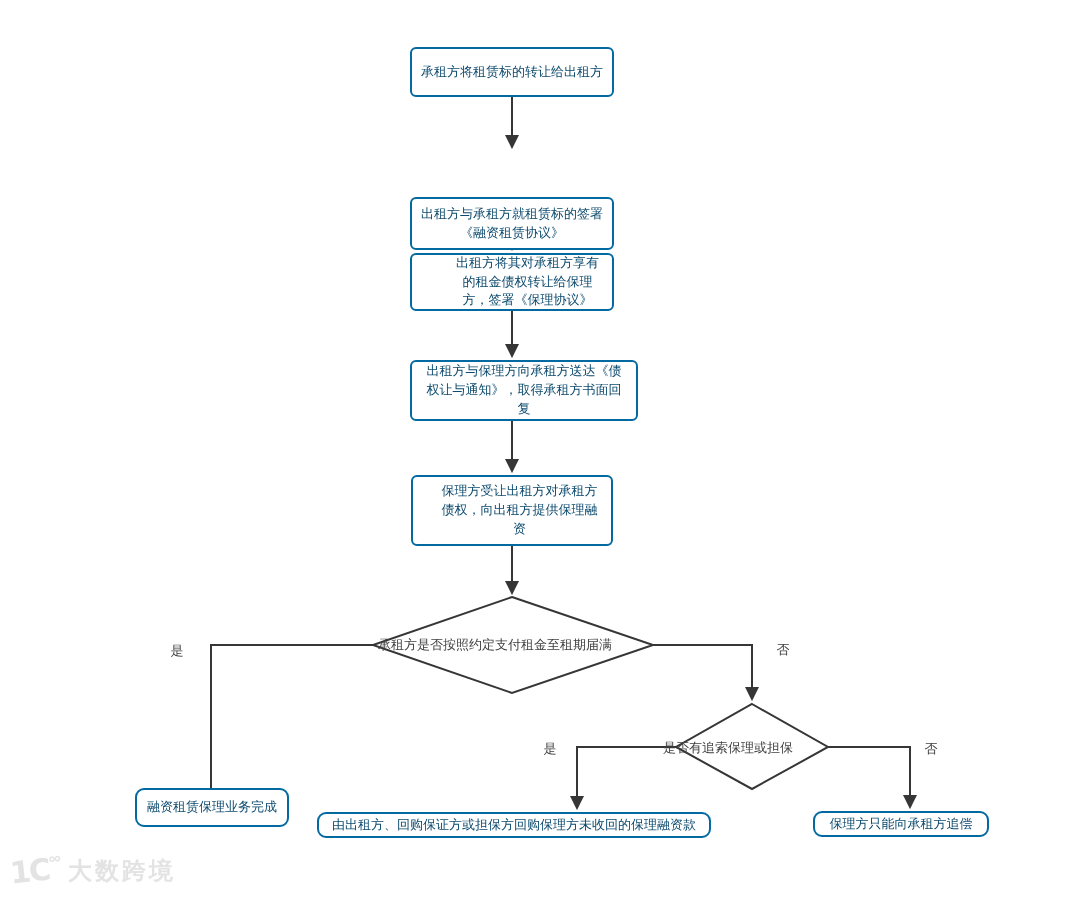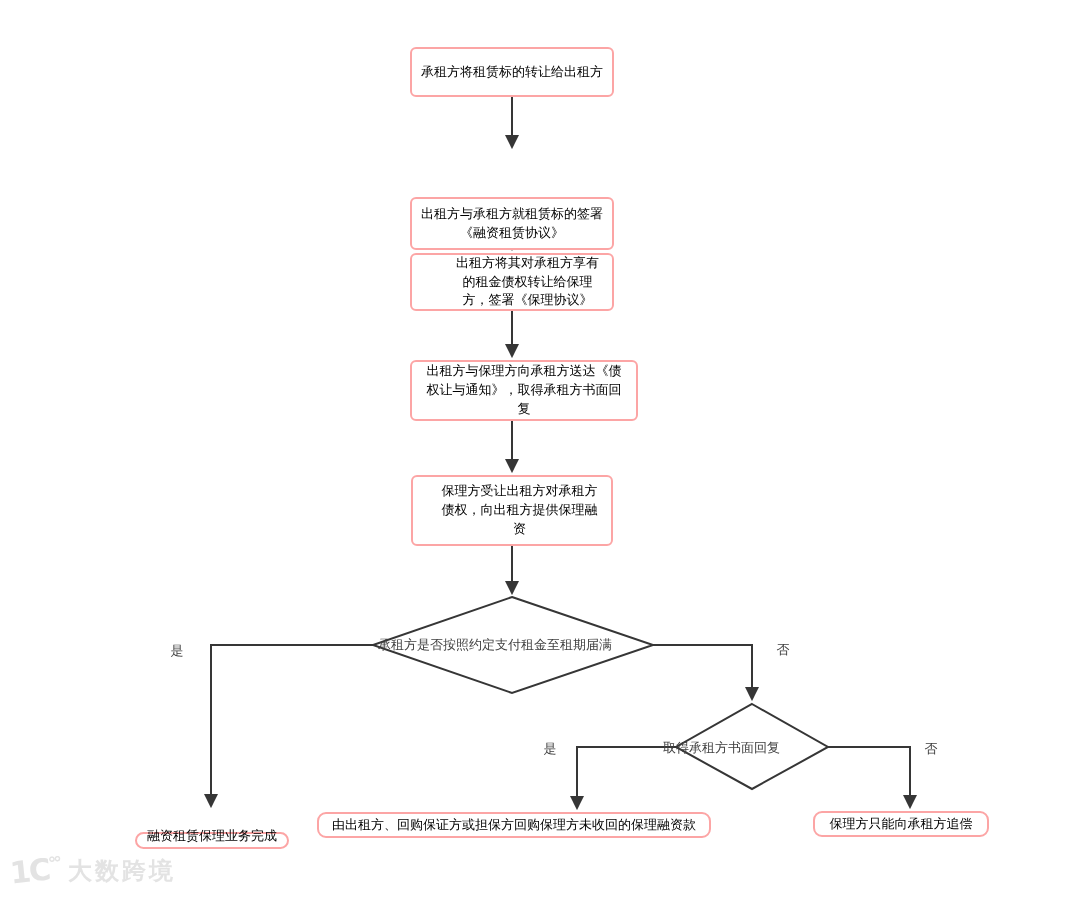--- a/index.html
+++ b/index.html
@@ -13,42 +13,42 @@
   }
   svg.connectors {
     position: absolute;
     left: 0; top: 0;
     width: 1073px; height: 898px;
   }
   .node {
     position: absolute;
     box-sizing: border-box;
     background: #ffffff;
-    border: 2px solid #fca5a5;
+    border: 2px solid #0369a1;
     border-radius: 6px;
     display: flex;
     align-items: center;
     justify-content: center;
     text-align: center;
-    color: #000000;
+    color: #0c4a6e;
     font-size: 13px;
     line-height: 1.45;
     padding: 4px 9px;
   }
   .outcome {
     border-radius: 9px;
     padding: 2px 8px;
     line-height: 1.3;
   }
   .step1 { left: 410px; top: 47px;  width: 204px; height: 50px; }
   .step2 { left: 410px; top: 151px; width: 204px; height: 53px; margin-top: 46px; }
   .step3 { left: 410px; top: 253px; width: 204px; height: 58px; padding-left: 40px; }
   .step4 { left: 410px; top: 360px; width: 228px; height: 61px; }
   .step5 { left: 411px; top: 475px; width: 202px; height: 71px; padding-left: 24px; }
-  .outcome1 { left: 135px; top: 832px; width: 154px; height: 17px; align-items: flex-end; }
+  .outcome1 { left: 135px; top: 788px; width: 154px; height: 39px; }
   .outcome2 { left: 317px; top: 812px; width: 394px; height: 26px; }
   .outcome3 { left: 813px; top: 811px; width: 176px; height: 26px; }
   .diamond-label {
     position: absolute;
     text-align: left;
     color: #404040;
     font-size: 13px;
     line-height: 1.3;
   }
   .diamond1-label { left: 378px; top: 637px; width: 268px; }
@@ -129,21 +129,21 @@
     <span>出租方将其对承租方享有的租金债权转让给保理方，签署《保理协议》</span>
   </div>
   <div class="node step4">
     <span>出租方与保理方向承租方送达《债权让与通知》，取得承租方书面回复</span>
   </div>
   <div class="node step5">
     <span>保理方受让出租方对承租方债权，向出租方提供保理融资</span>
   </div>
 
   <div class="diamond-label diamond1-label">承租方是否按照约定支付租金至租期届满</div>
-  <div class="diamond-label diamond2-label">取得承租方书面回复</div>
+  <div class="diamond-label diamond2-label">是否有追索保理或担保</div>
 
   <div class="edge-label d1-yes">是</div>
   <div class="edge-label d1-no">否</div>
   <div class="edge-label d2-yes">是</div>
   <div class="edge-label d2-no">否</div>
 
   <div class="node outcome outcome1">
     <span>融资租赁保理业务完成</span>
   </div>
   <div class="node outcome outcome2">

